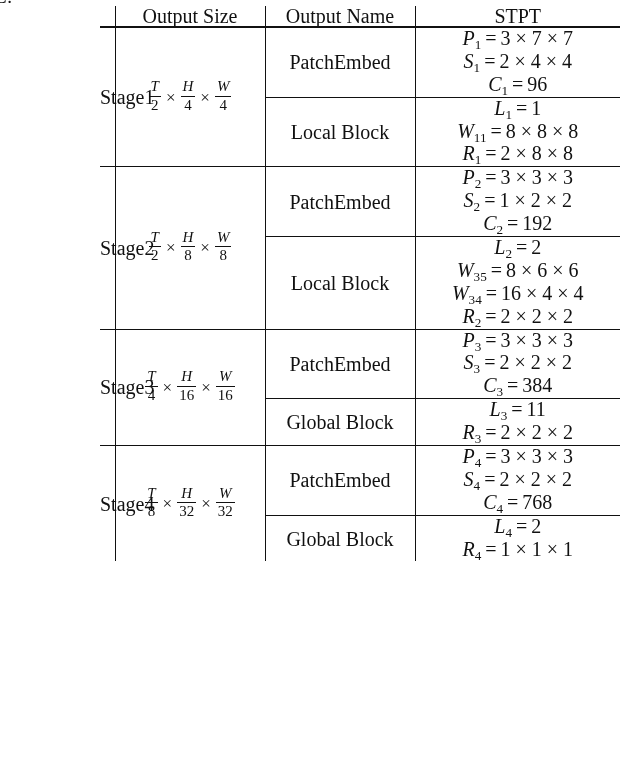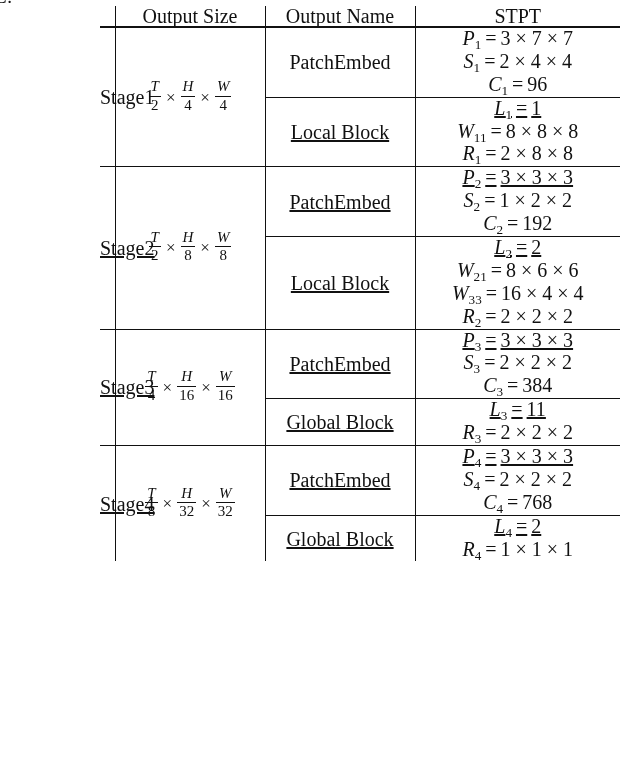--- a/index.html
+++ b/index.html
@@ -56,21 +56,21 @@
   col.c-stage  { width: 15px; }
   col.c-out    { width: 150px; }
   col.c-layer  { width: 150px; }
   col.c-stpt   { width: 205px; }
 
   
   .vr-l { border-left: 1.6px solid #111; }
 
   
   .hr-top-thick { border-top: 2.6px solid #111; }
-  .hr-top-thin  { border-top: 1.4px solid #111; text-decoration: underline; }
+  .hr-top-thin  { border-top: 1.4px solid #111; }
 
   
   .hdr td {
     font-size: 21px;
     padding-bottom: 7px;
     padding-top: 2px;
   }
 
   .stage-cell {
     font-size: 20px;
@@ -184,24 +184,24 @@
           <td class="stpt-cell vr-l"><span class="it">S</span><span class="sub">2</span><span class="eq">=</span>1 × 2 × 2</td>
         </tr>
         <tr>
           <td class="stpt-cell vr-l"><span class="it">C</span><span class="sub">2</span><span class="eq">=</span>192</td>
         </tr>
         <tr>
           <td class="layer-cell vr-l hr-top-thin" rowspan="4">Local Block</td>
           <td class="stpt-cell vr-l hr-top-thin"><span class="it">L</span><span class="sub">2</span><span class="eq">=</span>2</td>
         </tr>
         <tr>
-          <td class="stpt-cell vr-l"><span class="it">W</span><span class="sub">21</span><span class="eq">=</span>8 × 6 × 6</td>
-        </tr>
-        <tr>
-          <td class="stpt-cell vr-l"><span class="it">W</span><span class="sub">33</span><span class="eq">=</span>16 × 4 × 4</td>
+          <td class="stpt-cell vr-l"><span class="it">W</span><span class="sub">35</span><span class="eq">=</span>8 × 6 × 6</td>
+        </tr>
+        <tr>
+          <td class="stpt-cell vr-l"><span class="it">W</span><span class="sub">34</span><span class="eq">=</span>16 × 4 × 4</td>
         </tr>
         <tr>
           <td class="stpt-cell vr-l"><span class="it">R</span><span class="sub">2</span><span class="eq">=</span>2 × 2 × 2</td>
         </tr>
         <tr>
           <td class="stage-cell hr-top-thin" rowspan="5">Stage3</td>
           <td class="out-cell vr-l hr-top-thin" rowspan="5"><span class="frac"><span class="num">T</span><span class="den">4</span></span><span class="ftimes">×</span><span class="frac"><span class="num">H</span><span class="den">16</span></span><span class="ftimes">×</span><span class="frac"><span class="num">W</span><span class="den">16</span></span></td>
           <td class="layer-cell vr-l hr-top-thin" rowspan="3">PatchEmbed</td>
           <td class="stpt-cell vr-l hr-top-thin"><span class="it">P</span><span class="sub">3</span><span class="eq">=</span>3 × 3 × 3</td>
         </tr>

